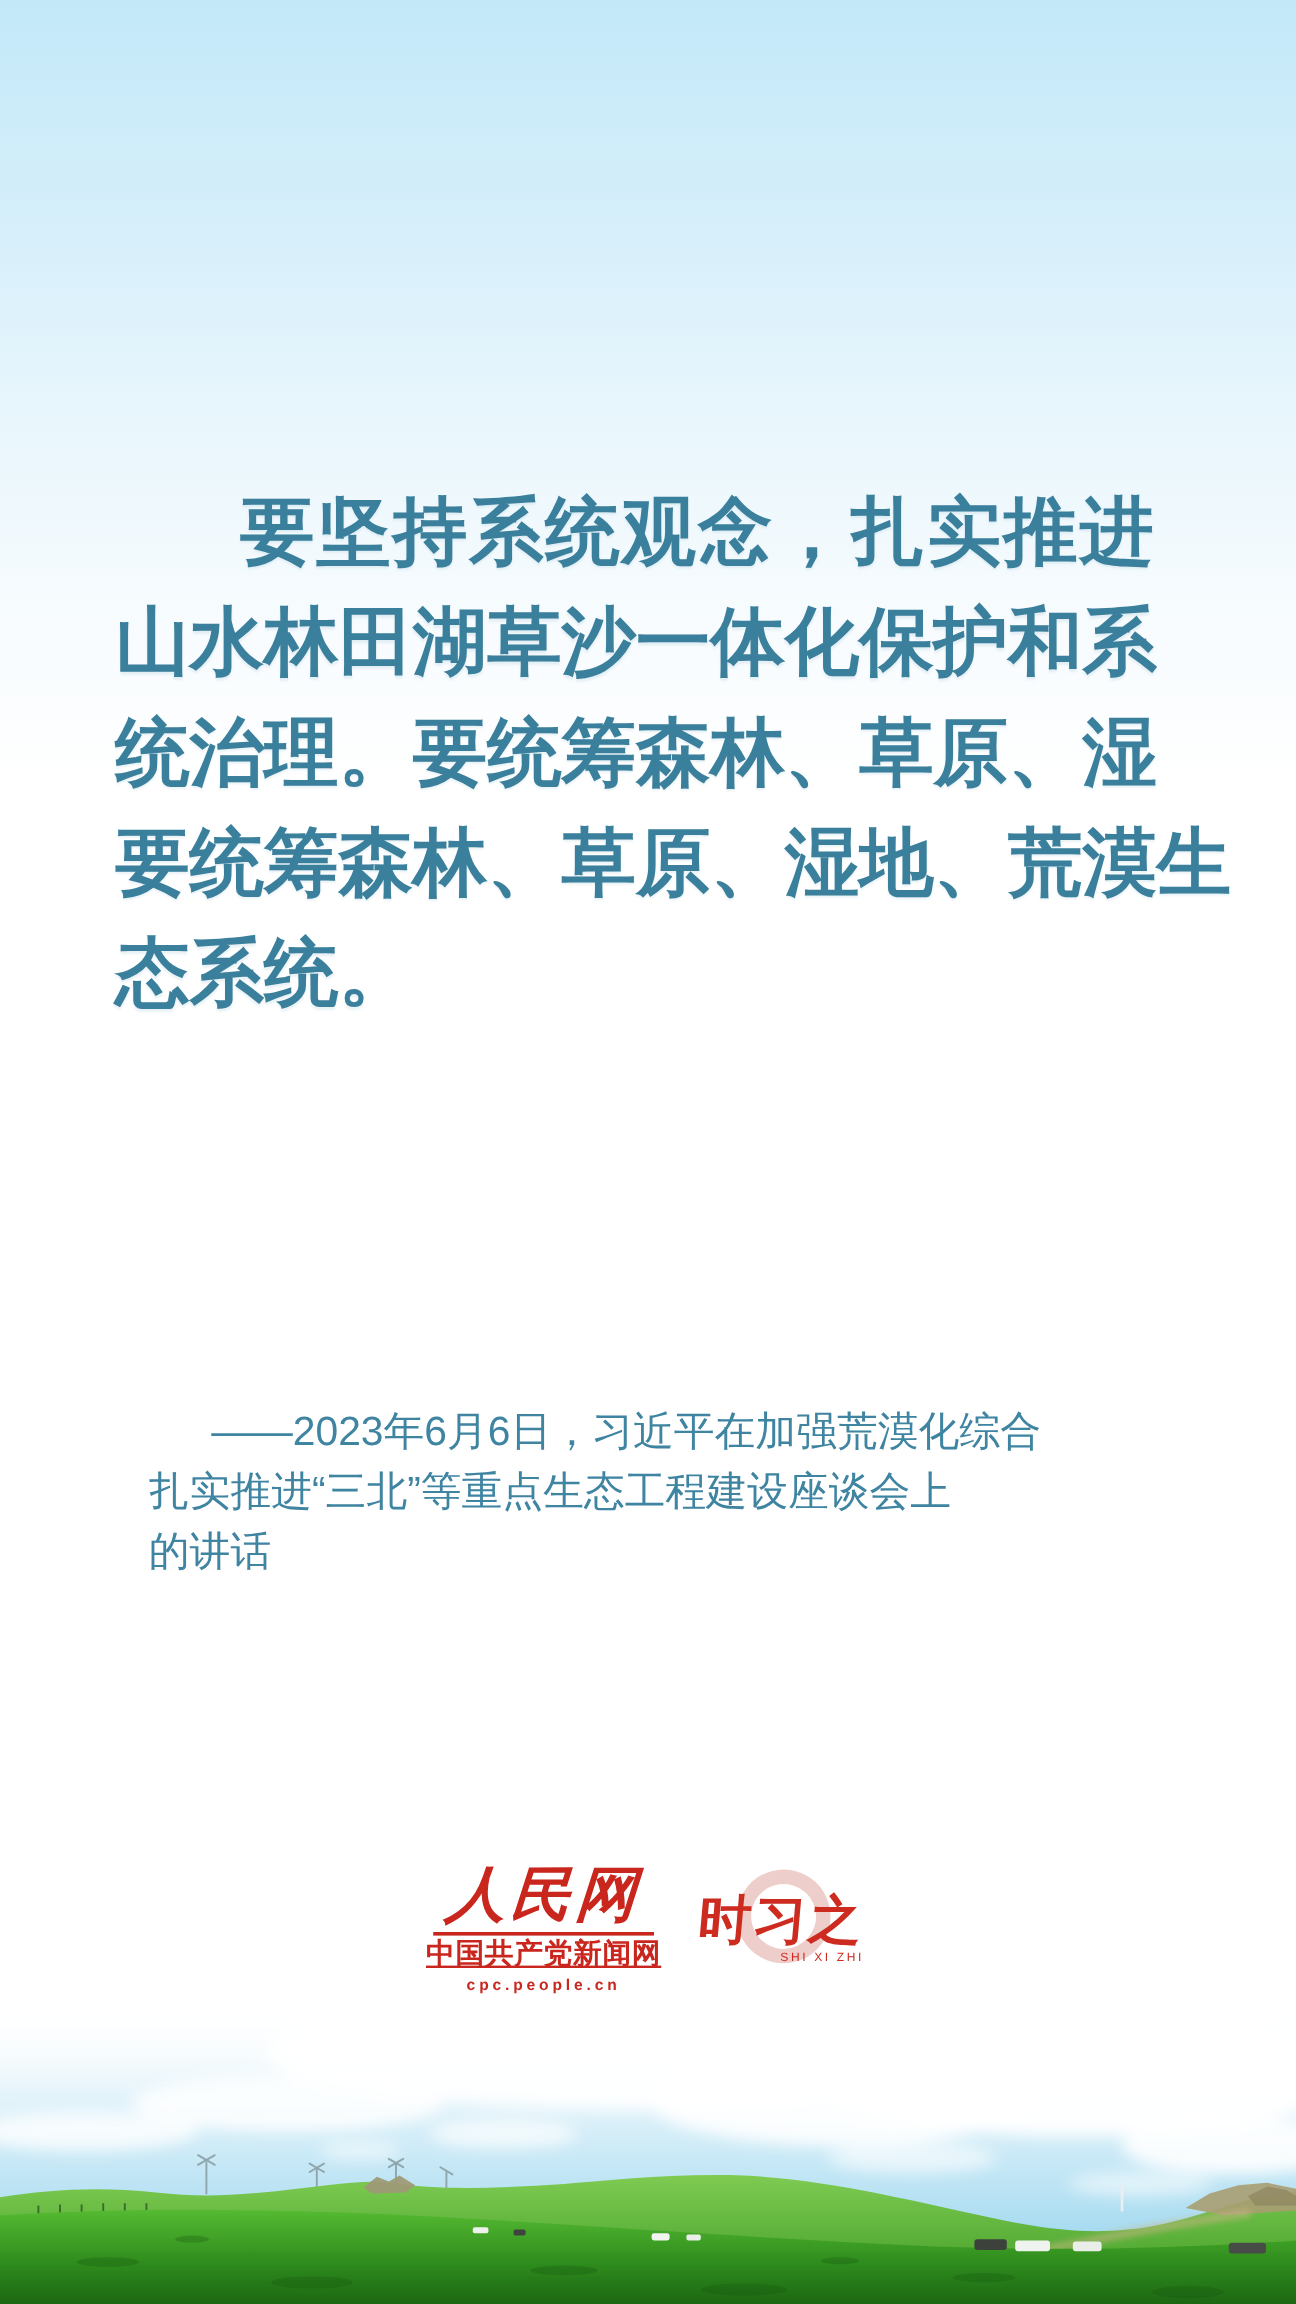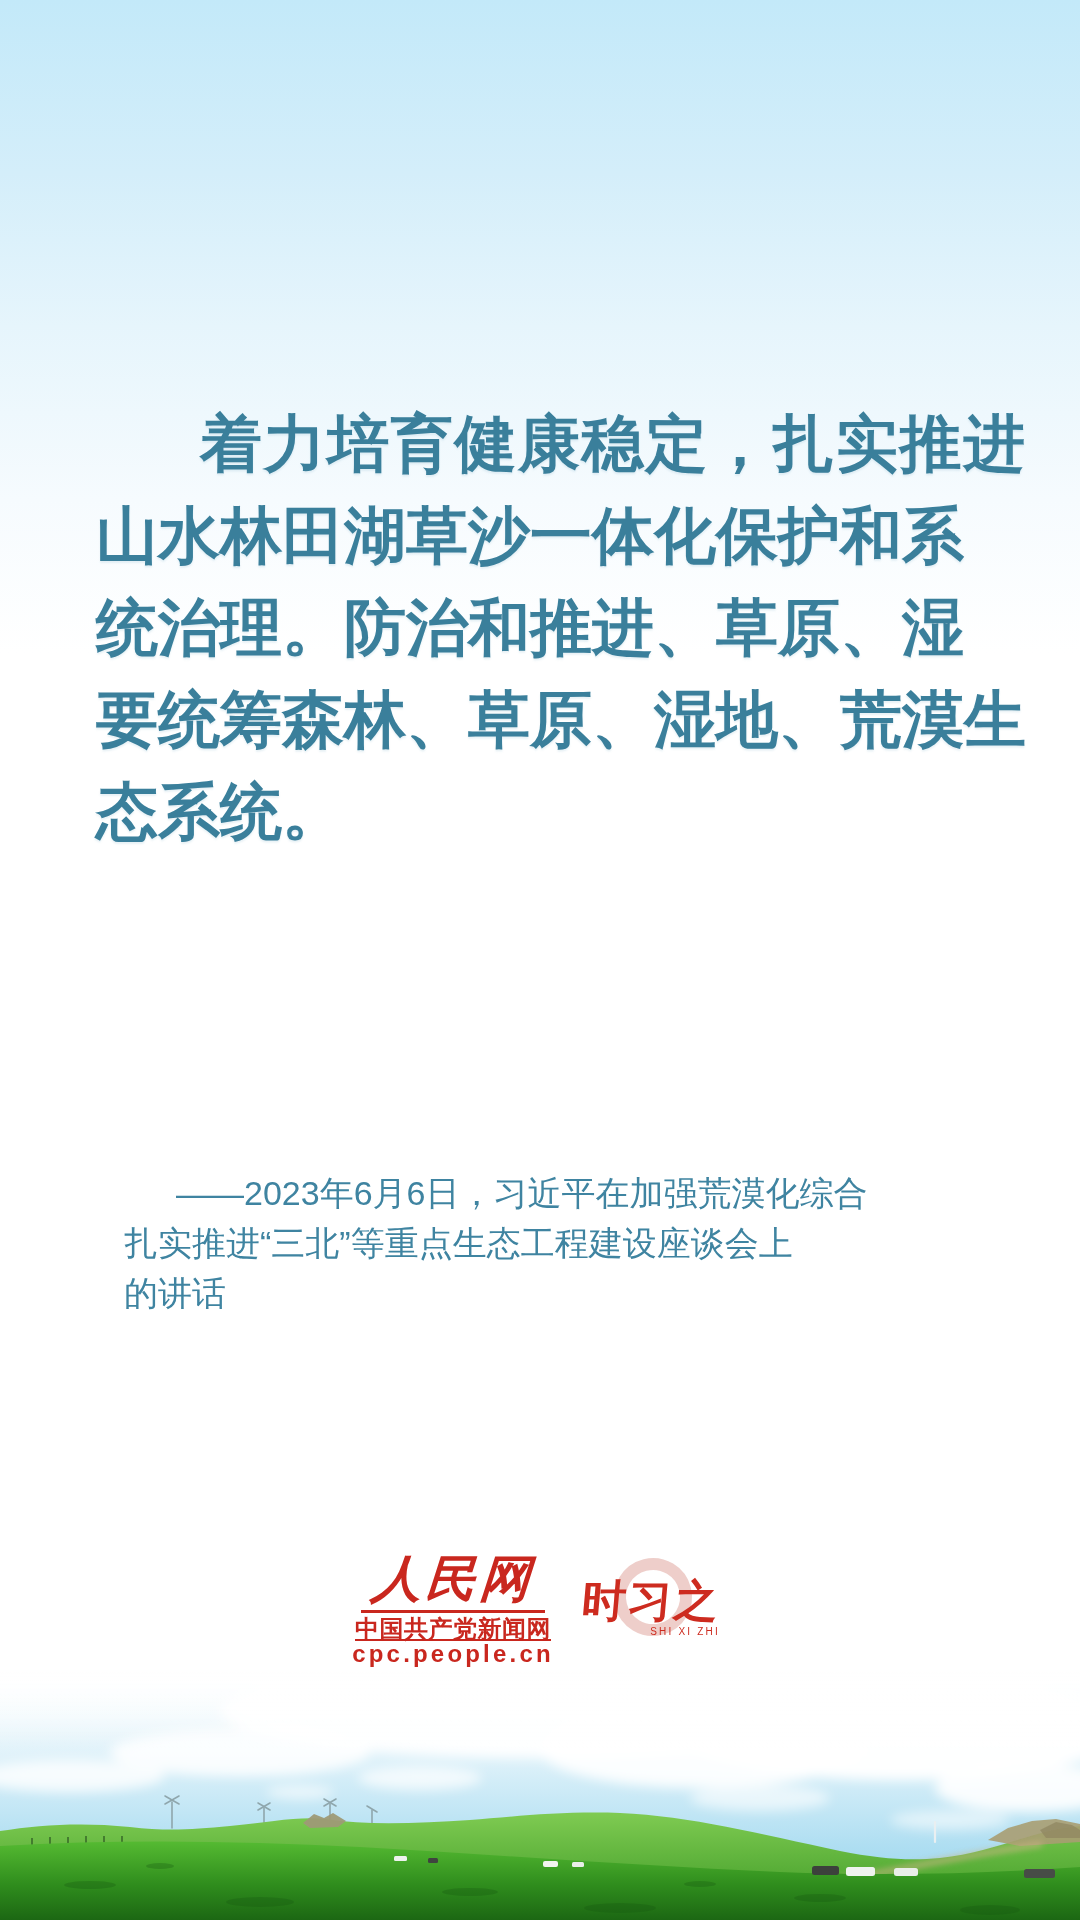--- a/index.html
+++ b/index.html
@@ -79,21 +79,21 @@
   }
   .people-logo .subtitle {
     font-size: 24px;
     line-height: 28px;
     font-weight: 700;
     letter-spacing: 0.5px;
     white-space: nowrap;
     text-decoration: underline;
   }
   .people-logo .url {
-    font-size: 24px;
+    font-size: 13px;
     line-height: 22px;
     font-weight: 700;
     letter-spacing: 3.2px;
     white-space: nowrap;
   }
   .shixizhi-logo {
     position: relative;
     width: 140px;
     height: 112px;
     color: #cd2b1f;
@@ -139,23 +139,23 @@
     height: 250px;
   }
   .landscape svg { display: block; }
 </style>
 </head>
 <body>
 
 <div class="poster">
 
   <div class="quote-block">
-    <div class="quote-line first">着力培育健康稳定，扎实推进</div>
+    <div class="quote-line first">要坚持系统观念，扎实推进</div>
     <div class="quote-line">山水林田湖草沙一体化保护和系</div>
-    <div class="quote-line">统治理。防治和推进、草原、湿</div>
+    <div class="quote-line">统治理。要统筹森林、草原、湿</div>
     <div class="quote-line">要统筹森林、草原、湿地、荒漠生</div>
     <div class="quote-line">态系统。</div>
   </div>
 
   <div class="attribution">
     <div class="attr-line first">——2023年6月6日，习近平在加强荒漠化综合</div>
     <div class="attr-line">扎实推进“三北”等重点生态工程建设座谈会上</div>
     <div class="attr-line">的讲话</div>
   </div>
 

